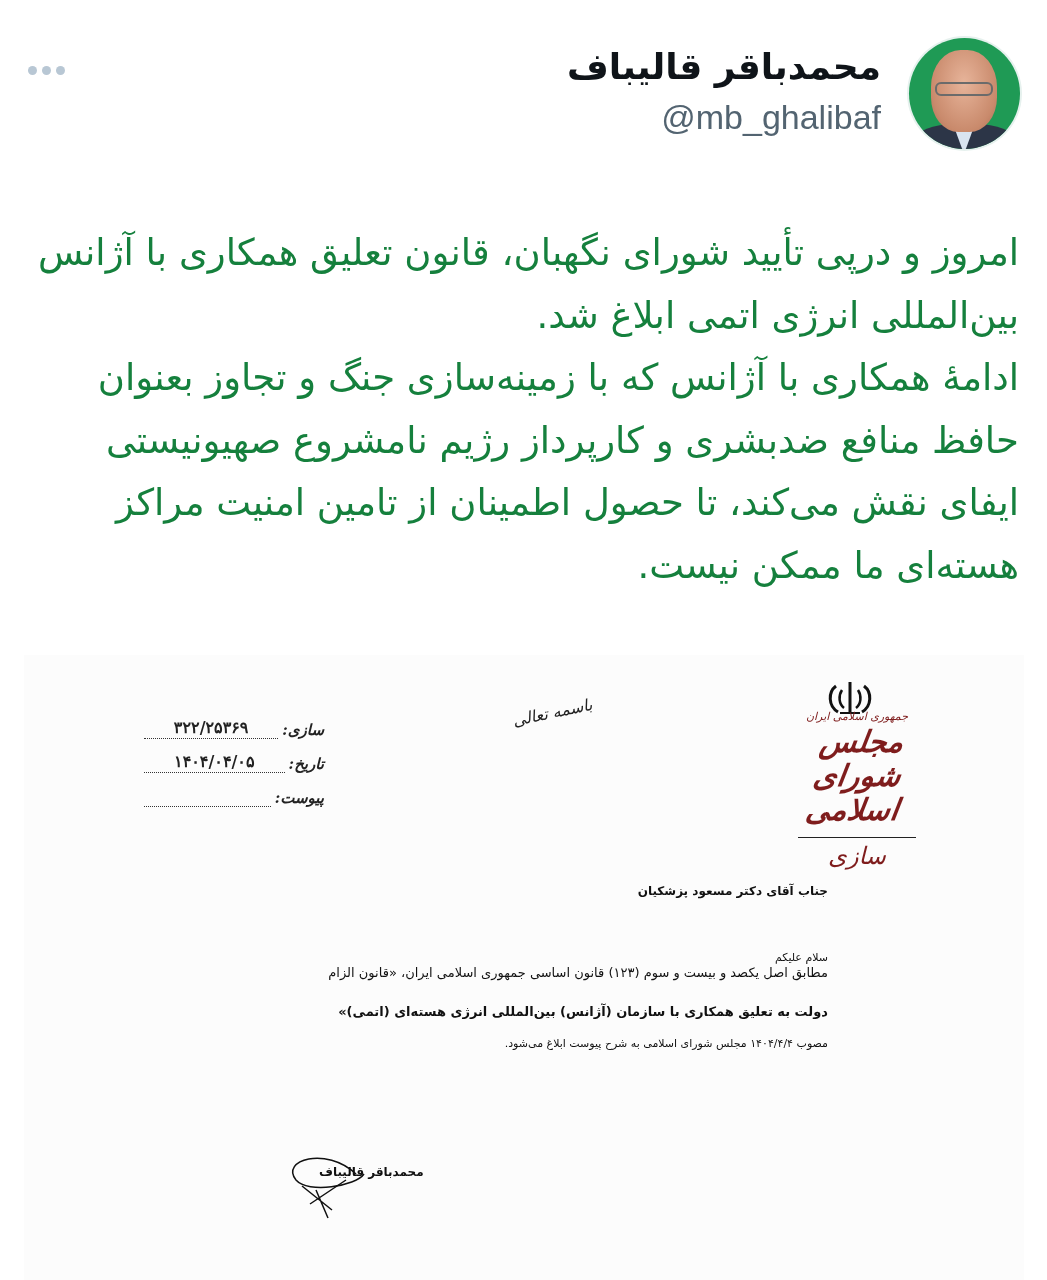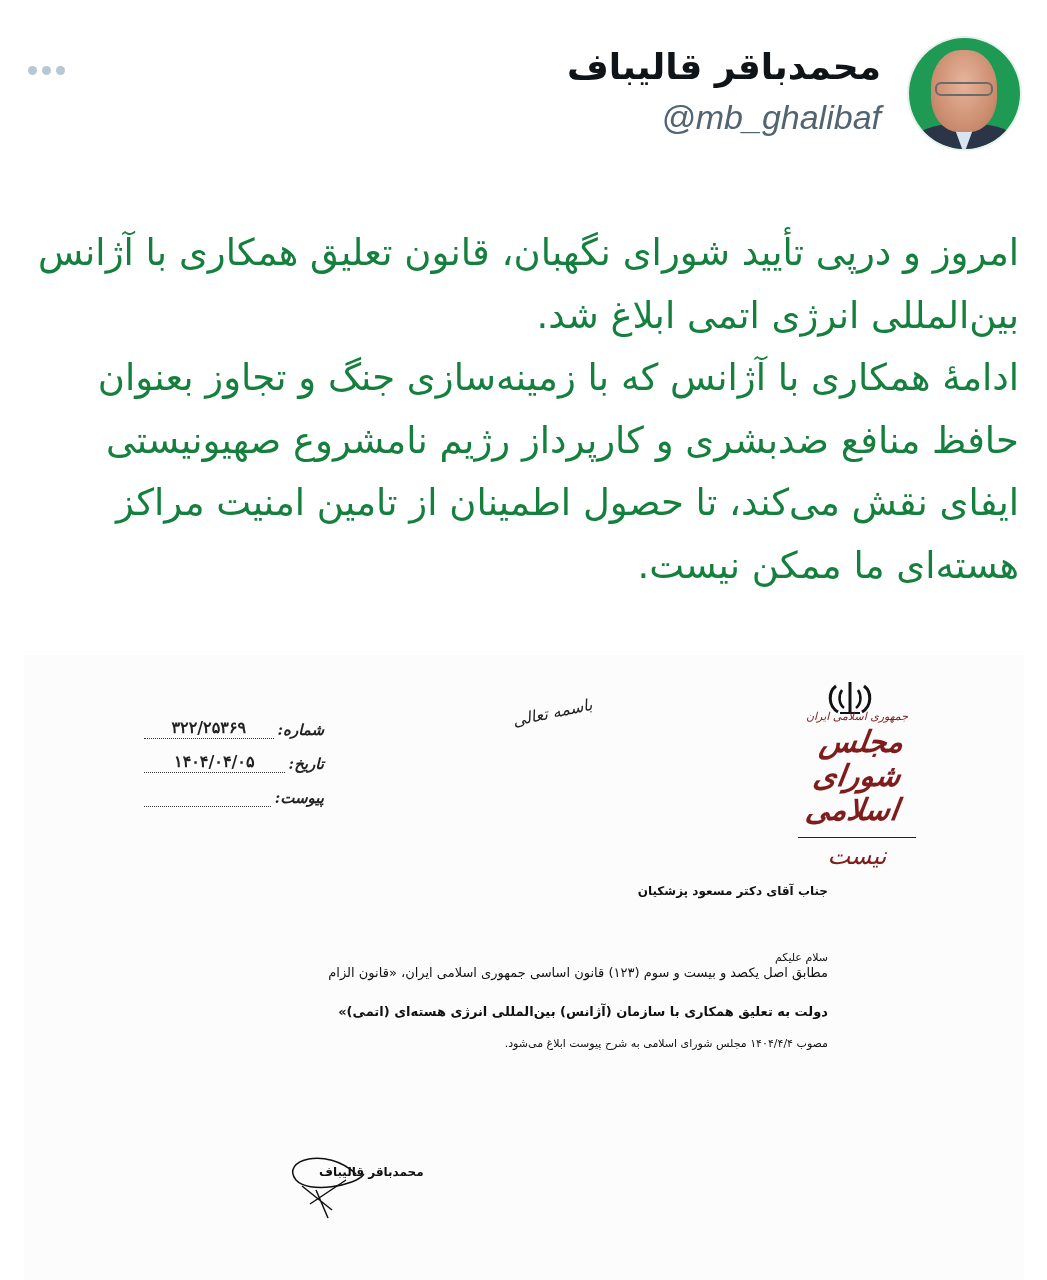--- a/index.html
+++ b/index.html
@@ -31,21 +31,20 @@
     position: absolute; left: 44px; top: 86px; width: 22px; height: 30px;
     background: #d9e4f0; clip-path: polygon(0 0,100% 0,50% 100%);
   }
   .display-name {
     position: absolute; right: 166px; top: 12px; font-size: 36px; font-weight: bold;
     direction: rtl; color: #0f1419; letter-spacing: 0;
   }
   .handle {
     position: absolute; right: 166px; top: 64px; font-size: 34px; color: #536471;
     font-family: "Liberation Sans", sans-serif;
-    font-style: italic;
   }
   .more-button {
     position: absolute; left: 28px; top: 28px; width: 44px; height: 16px;
     display: flex; gap: 5px; align-items: center; cursor: pointer;
   }
   .more-button .dot { width: 9px; height: 9px; border-radius: 50%; background: #b8c7d4; }
 
   .tweet-text {
     position: absolute; top: 222px; right: 28px; width: 1000px;
     direction: rtl; text-align: right; font-size: 37px; line-height: 62.5px;
@@ -119,21 +118,21 @@
 </div>
 
 <div class="tweet-text">
   <p>امروز و درپی تأیید شورای نگهبان، قانون تعلیق همکاری با آژانس بین‌المللی انرژی اتمی ابلاغ شد.</p>
   <p>ادامهٔ همکاری با آژانس که با زمینه‌سازی جنگ و تجاوز بعنوان حافظ منافع ضدبشری و کارپرداز رژیم نامشروع صهیونیستی ایفای نقش می‌کند، تا حصول اطمینان از تامین امنیت مراکز هسته‌ای ما ممکن نیست.</p>
 </div>
 
 <div class="doc">
   <div class="meta">
     <div class="meta-row">
-      <span class="meta-label">شماره:</span>
+      <span class="meta-label">سازی:</span>
       <span class="meta-value">۳۲۲/۲۵۳۶۹</span>
     </div>
     <div class="meta-row">
       <span class="meta-label">تاریخ:</span>
       <span class="meta-value">۱۴۰۴/۰۴/۰۵</span>
     </div>
     <div class="meta-row">
       <span class="meta-label">پیوست:</span>
       <span class="meta-value">&nbsp;</span>
     </div>
@@ -147,21 +146,21 @@
     <path d="M20 10 C16 16 17 24 22 28" fill="none" stroke="#111" stroke-width="2.5"></path>
     <path d="M36 10 C40 16 39 24 34 28" fill="none" stroke="#111" stroke-width="2.5"></path>
     <line x1="28" y1="2" x2="28" y2="32" stroke="#111" stroke-width="3"></line>
     <line x1="18" y1="33" x2="38" y2="33" stroke="#111" stroke-width="2"></line>
   </svg>
 
   <div class="letterhead">
     <div class="lh-small">جمهوری اسلامی ایران</div>
     <div class="lh-big">مجلس شورای اسلامی</div>
     <div class="lh-rule"></div>
-    <div class="lh-title">نیست</div>
+    <div class="lh-title">سازی</div>
   </div>
 
   <div class="body">
     <div class="addressee">جناب آقای دکتر مسعود پزشکیان</div>
     <div class="salutation">سلام علیکم</div>
     <div class="para1">مطابق اصل یکصد و بیست و سوم (۱۲۳) قانون اساسی جمهوری اسلامی ایران، «قانون الزام</div>
     <div class="para2">دولت به تعلیق همکاری با سازمان (آژانس) بین‌المللی انرژی هسته‌ای (اتمی)»</div>
     <div class="para3">مصوب ۱۴۰۴/۴/۴ مجلس شورای اسلامی به شرح پیوست ابلاغ می‌شود.</div>
   </div>
 

